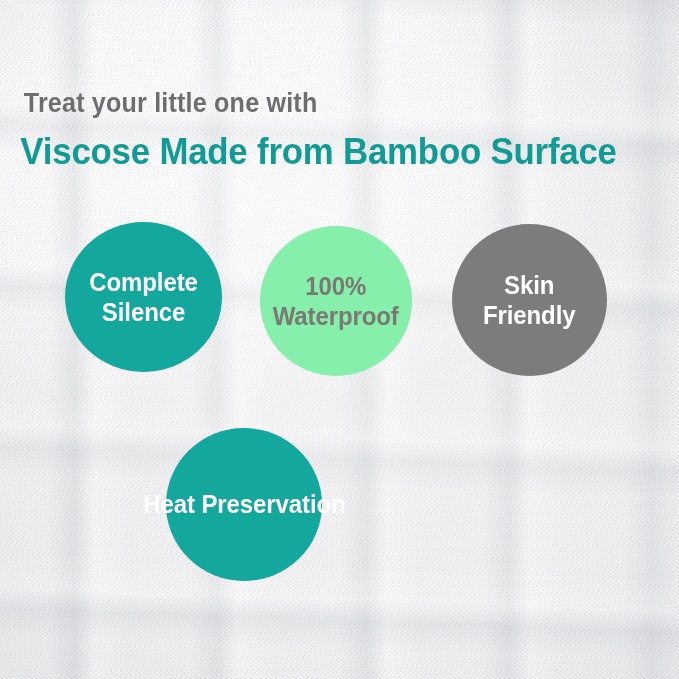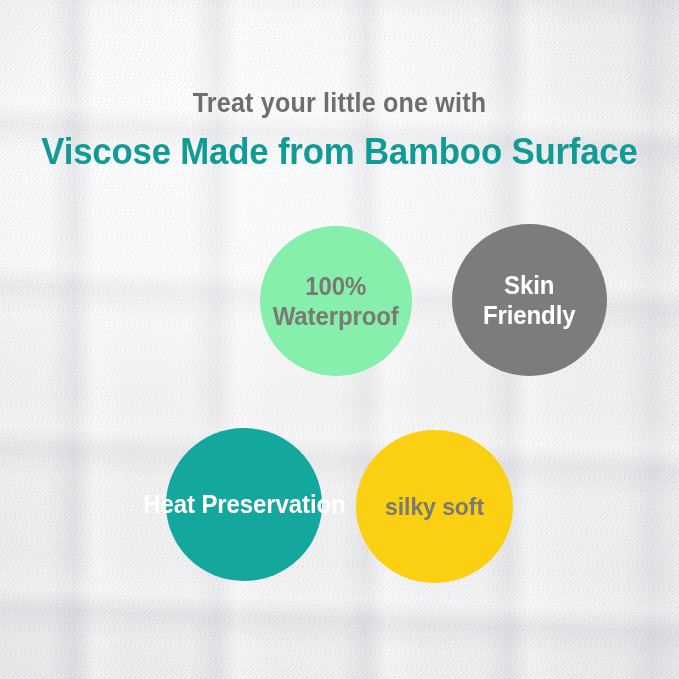--- a/index.html
+++ b/index.html
@@ -104,21 +104,21 @@
         rgba(255,255,255,0.0) 62%,
         rgba(176,178,186,0.20) 100%);
   }
 
   
   .headings {
     position: absolute;
     left: 0;
     right: 0;
     top: 88px;
-    text-align: center;
+    text-align: left;
     z-index: 3;
   }
   .subtitle {
     font-size: 27px;
     font-weight: bold;
     letter-spacing: .2px;
     line-height: 1.15;
     margin: 0 0 12px 0;
     transform: scaleX(0.93);
     transform-origin: center;
@@ -171,33 +171,34 @@
   <div class="bg-layer bg-quilt-v"></div>
   <div class="bg-layer bg-quilt-h"></div>
   <div class="bg-layer bg-speckle"></div>
   <div class="bg-layer bg-vignette"></div>
 
   <div class="headings">
     <p class="subtitle" style="color: rgb(110, 110, 112);">Treat your little one with</p>
     <h1 class="maintitle" style="color: rgb(16, 156, 149);">Viscose Made from Bamboo Surface</h1>
   </div>
 
+  <div class="circle c1" style="background-color: rgb(20, 167, 158);">
+    <span class="clabel" style="color: rgb(255, 255, 255);">Complete
+Silence</span>
+  </div>
 
   <div class="circle c2" style="background-color: #86efac;">
     <span class="clabel" style="color: rgb(122, 122, 114);">100%
 Waterproof</span>
   </div>
 
   <div class="circle c4" style="background-color: rgb(20, 167, 158);">
     <span class="clabel" style="color: rgb(255, 255, 255);">Heat
 Preservation</span>
   </div>
 
   <div class="circle c3" style="background-color: rgb(124, 124, 124);">
     <span class="clabel" style="color: rgb(255, 255, 255);">Skin
 Friendly</span>
   </div>
 
-  <div class="circle c5" style="background-color: rgb(251, 208, 19);">
-    <span class="clabel" style="color: rgb(122, 122, 114);">silky soft</span>
-  </div>
 
 </div>
 
 </body></html>

